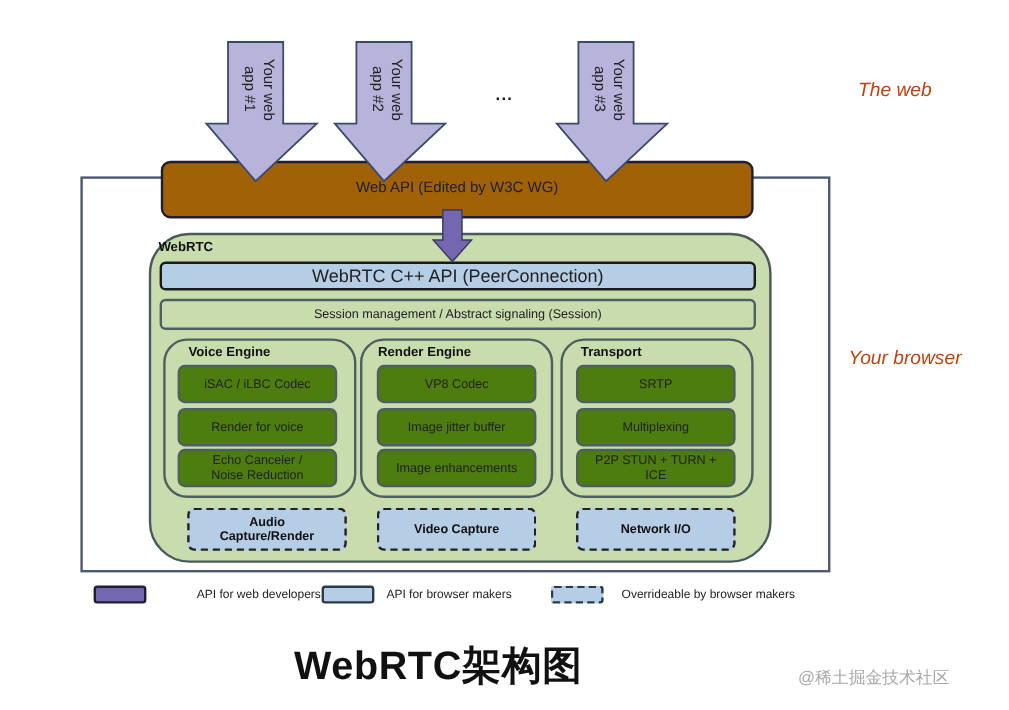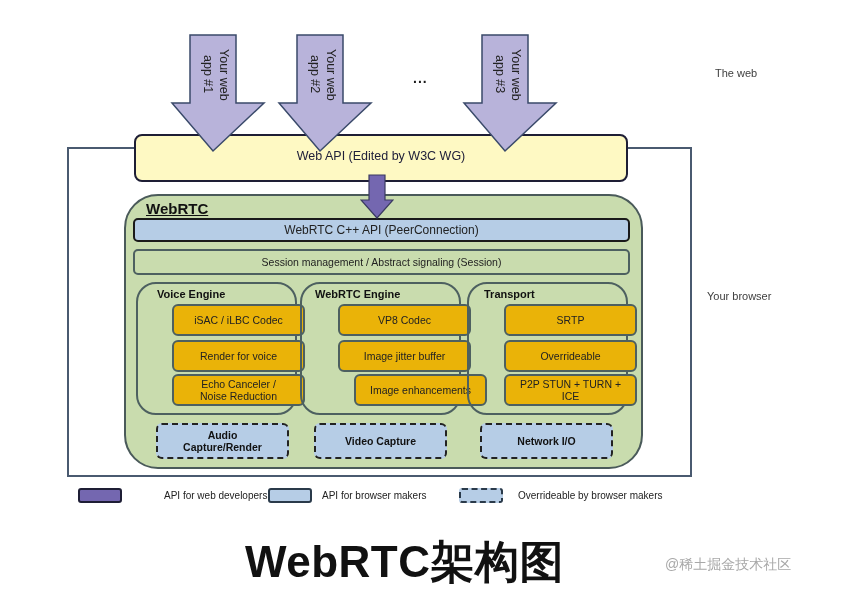--- a/index.html
+++ b/index.html
@@ -1,34 +1,34 @@
 <!DOCTYPE html>
 <html><head>
 <meta charset="utf-8">
 <style>
   html, body { margin:0; padding:0; background:#ffffff; }
   body { width:841px; height:592px; position:relative; overflow:hidden; font-family:"Liberation Sans", sans-serif; color:#1a1a1a; }
   .abs { position:absolute; }
   .browser-frame { left:67px; top:147px; width:625px; height:330px; border:2px solid #4a5a70; box-sizing:border-box; }
-  .side-label { font-size:11px; color:#404040; }
-  .web-api { left:134px; top:134px; width:494px; height:48px; background:#fef9c3; border:2px solid #1e1e35; border-radius:8px; box-sizing:border-box; display:flex; align-items:center; justify-content:center; font-size:12.5px; color:#20203a; z-index:2; }
+  .side-label { font-size:16px; color:#c2410c;font-style:italic; }
+  .web-api { left:134px; top:134px; width:494px; height:48px; background:#a16207; border:2px solid #1e1e35; border-radius:8px; box-sizing:border-box; display:flex; align-items:center; justify-content:center; font-size:12.5px; color:#20203a; z-index:2; }
   .web-api span { margin-top:-4px; }
   .app-arrow { z-index:3; }
   .ellipsis { left:413px; top:70px; font-size:14px; font-weight:bold; letter-spacing:1px; }
   .webrtc-box { left:124px; top:194px; width:519px; height:275px; background:#c9dcae; border:2px solid #4a5a5a; border-radius:34px; box-sizing:border-box; }
-  .webrtc-title { left:146px; top:200px; font-size:15px; font-weight:bold; color:#111;text-decoration:underline; }
-  .cpp-api { left:133px; top:218px; width:497px; height:24px; background:#b6cde6; border:2px solid #1a1a1a; border-radius:5px; box-sizing:border-box; display:flex; align-items:center; justify-content:center; font-size:12px; color:#222; }
+  .webrtc-title { left:132px; top:200px; font-size:11px; font-weight:bold; color:#111; }
+  .cpp-api { left:133px; top:218px; width:497px; height:24px; background:#b6cde6; border:2px solid #1a1a1a; border-radius:5px; box-sizing:border-box; display:flex; align-items:center; justify-content:center; font-size:15px; color:#222; }
   .session { left:133px; top:249px; width:497px; height:26px; background:#c9dcae; border:2px solid #4d6060; border-radius:5px; box-sizing:border-box; display:flex; align-items:center; justify-content:center; font-size:10.5px; color:#222; }
   .engine { top:282px; width:161px; height:133px; border:2px solid #4d6060; border-radius:20px; box-sizing:border-box; }
   .engine-title { font-size:11px; font-weight:bold; color:#111; }
-  .module { width:133px; height:32px; background:#eab308; border:2px solid #4d6060; border-radius:6px; box-sizing:border-box; display:flex; align-items:center; justify-content:center; text-align:center; font-size:10.5px; line-height:12px; color:#222;margin-left:24px; }
+  .module { width:133px; height:32px; background:#4d7c0f; border:2px solid #4d6060; border-radius:6px; box-sizing:border-box; display:flex; align-items:center; justify-content:center; text-align:center; font-size:10.5px; line-height:12px; color:#222; }
   .capture { top:423px; width:133px; height:36px; background:#b6cde6; border:2px dashed #222; border-radius:6px; box-sizing:border-box; display:flex; align-items:center; justify-content:center; text-align:center; font-size:10.5px; line-height:12px; font-weight:bold; color:#111; }
   .legend-swatch { top:488px; width:44px; height:15px; border-radius:3px; box-sizing:border-box; }
   .legend-text { top:490px; font-size:10px; color:#222; }
-  .caption { left:245px; top:533px; font-size:44px; font-weight:bold; color:#111; letter-spacing:0.5px; }
+  .caption { left:245px; top:533px; font-size:33px; font-weight:bold; color:#111; letter-spacing:0.5px; }
   .watermark { left:665px; top:556px; font-size:14px; color:#a8a8a8; }
 </style>
 </head>
 <body>
 
 <div class="abs browser-frame"></div>
 
 <div class="abs side-label" style="left:715px; top:67px;">The web</div>
 <div class="abs side-label" style="left:707px; top:290px;">Your browser</div>
 
@@ -77,41 +77,41 @@
     <span>Render for voice</span>
   </div>
 <div class="abs module" style="left:148px; top:374px;">
     <span style="display:block; width:90px;">Echo Canceler / Noise Reduction</span>
   </div>
 <div class="abs capture" style="left:156px;">
     <span style="display:block; width:90px;text-align:center;">Audio Capture/Render</span>
   </div>
 
 <div class="abs engine" style="left:300px;"></div>
-<div class="abs engine-title" style="left:315px; top:288px;">WebRTC Engine</div>
+<div class="abs engine-title" style="left:315px; top:288px;">Render Engine</div>
 <div class="abs module" style="left:314px; top:304px;align-items:center;">
     <span>VP8 Codec</span>
   </div>
 <div class="abs module" style="left:314px; top:340px;">
     <span>Image jitter buffer</span>
   </div>
-<div class="abs module" style="left:330px; top:374px;">
+<div class="abs module" style="left:314px; top:374px;">
     <span>Image enhancements</span>
   </div>
 <div class="abs capture" style="left:314px;">
     <span>Video Capture</span>
   </div>
 
 <div class="abs engine" style="left:467px;"></div>
 <div class="abs engine-title" style="left:484px; top:288px;">Transport</div>
 <div class="abs module" style="left:480px; top:304px;">
     <span>SRTP</span>
   </div>
 <div class="abs module" style="left:480px; top:340px;">
-    <span>Overrideable</span>
+    <span>Multiplexing</span>
   </div>
 <div class="abs module" style="left:480px; top:374px;">
     <span style="display:block; width:110px;">P2P STUN + TURN + ICE</span>
   </div>
 <div class="abs capture" style="left:480px;">
     <span>Network I/O</span>
   </div>
 
 <div class="abs legend-swatch" style="left:78px; background:#7467b0; border:2px solid #1e1e35;"></div>
 <div class="abs legend-text" style="left:131px;margin-left:33px;">API for web developers</div>

